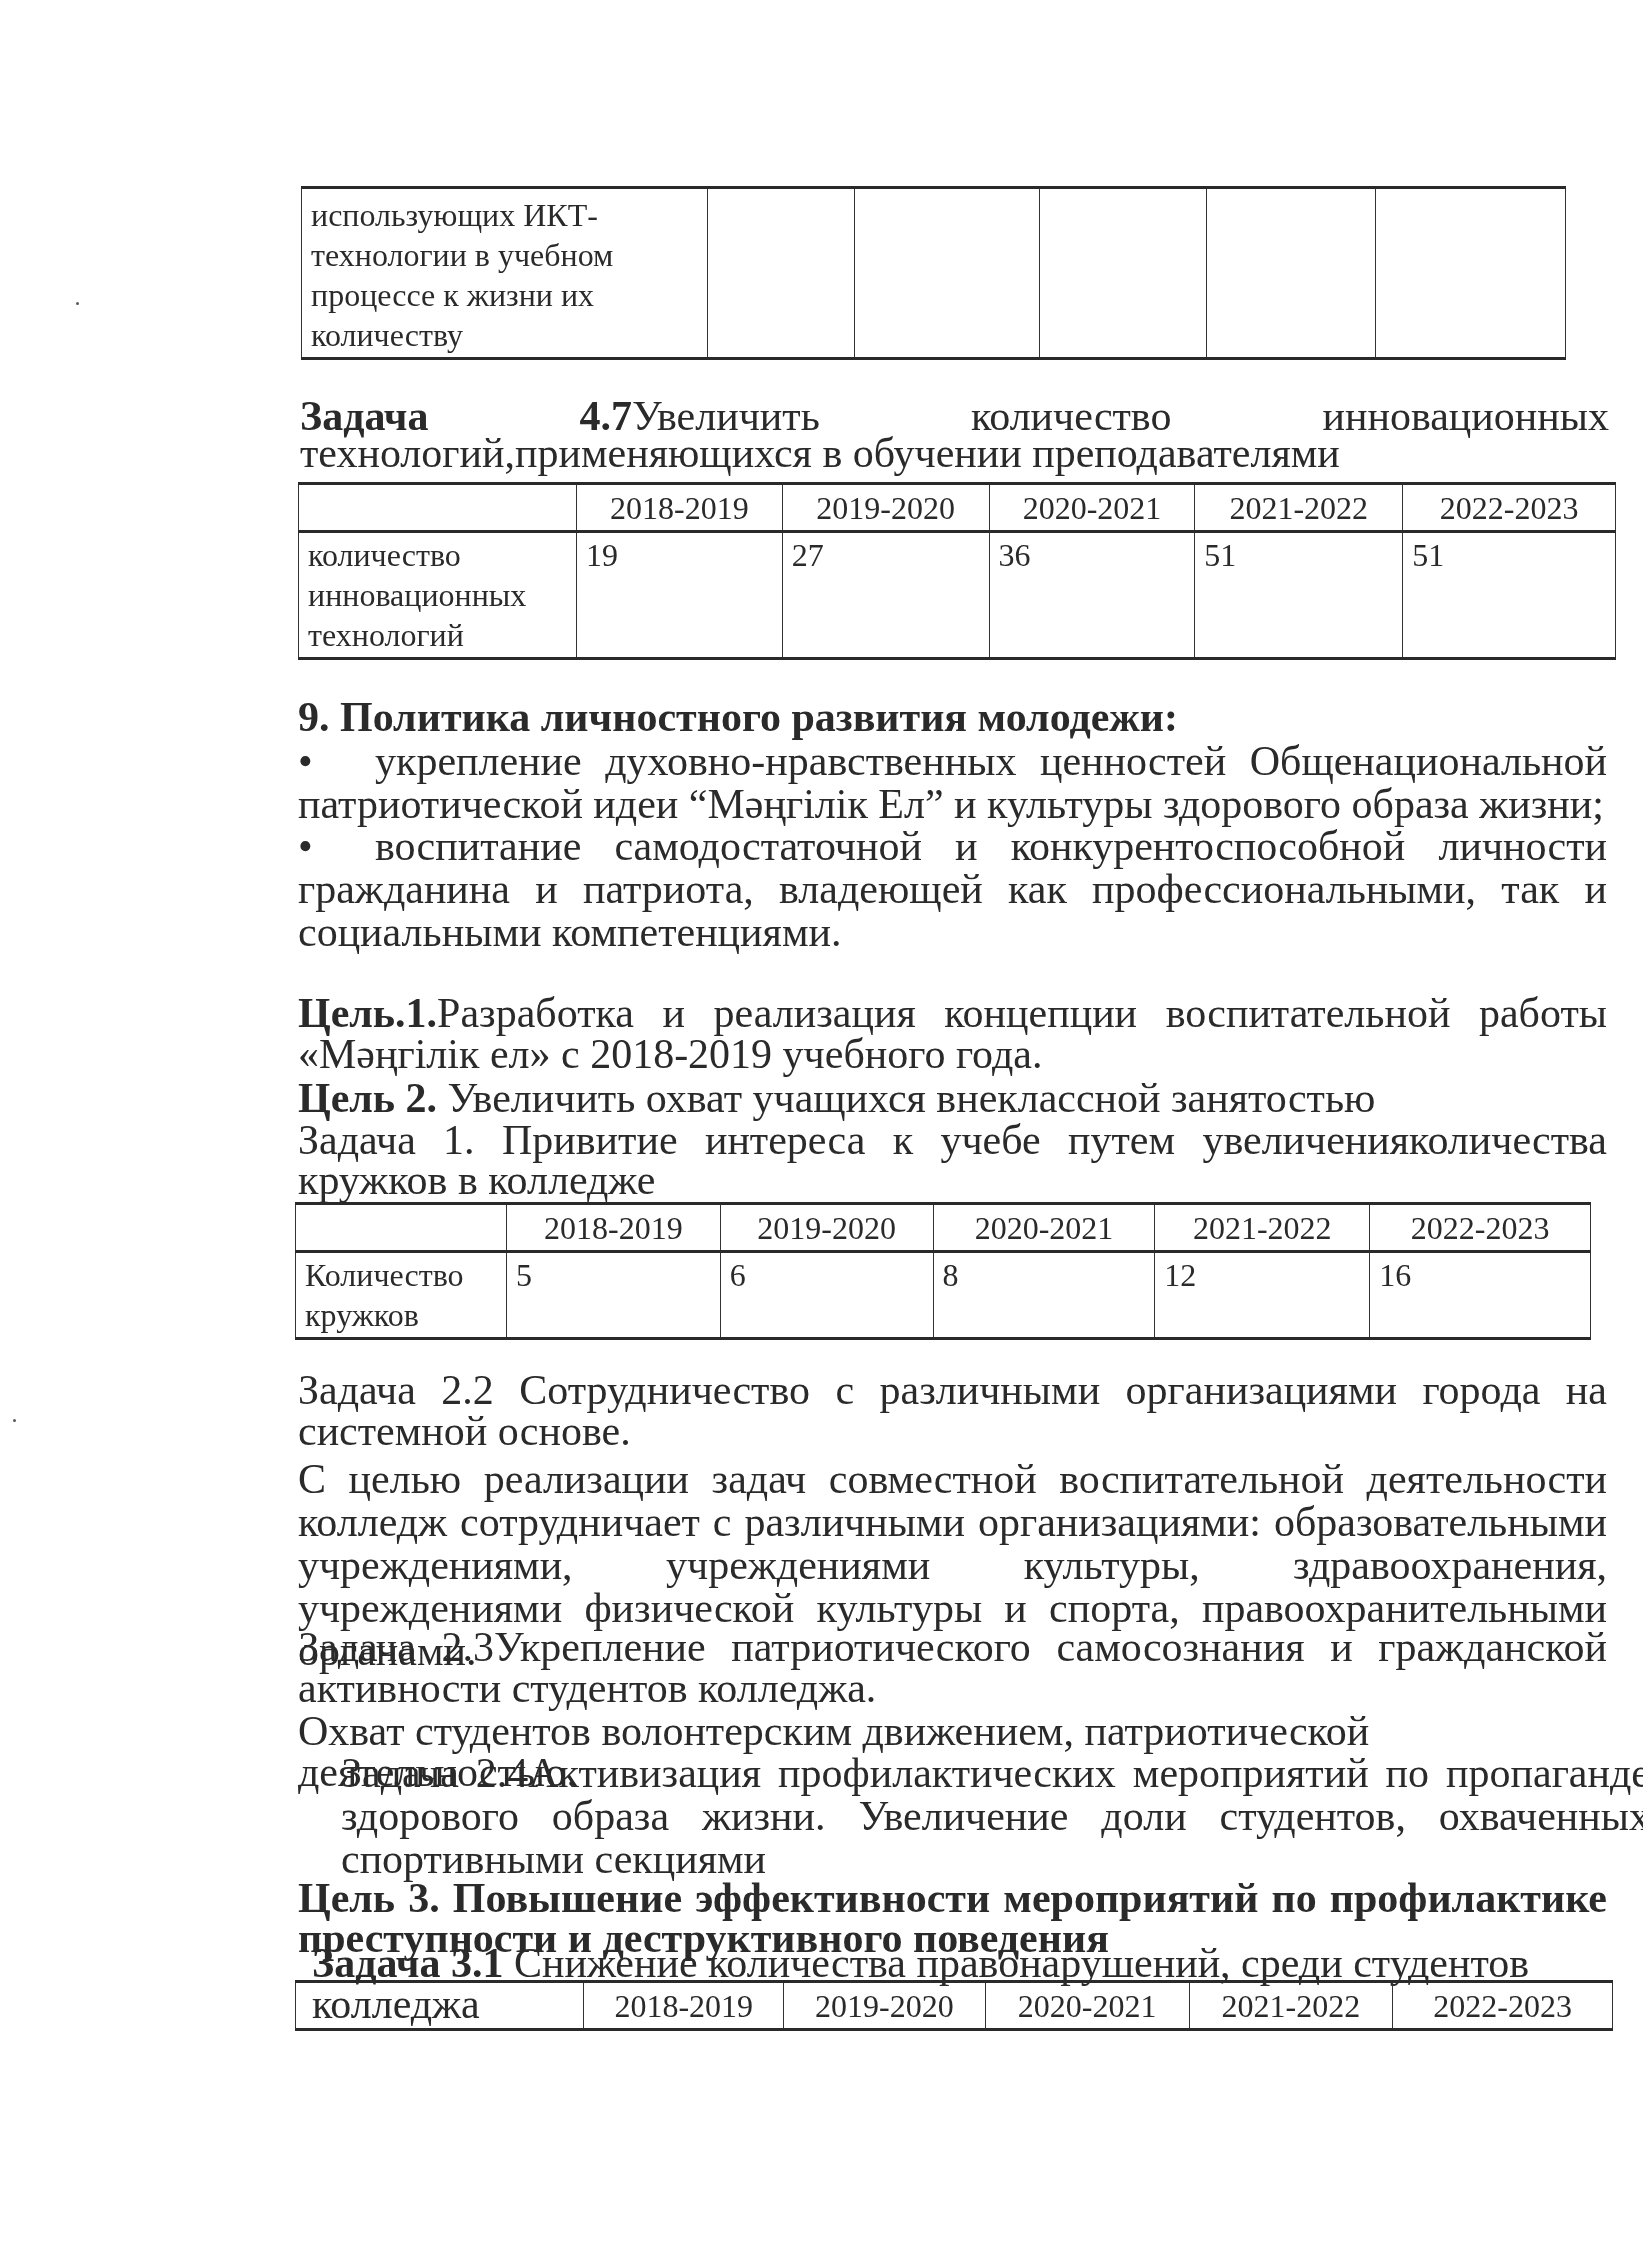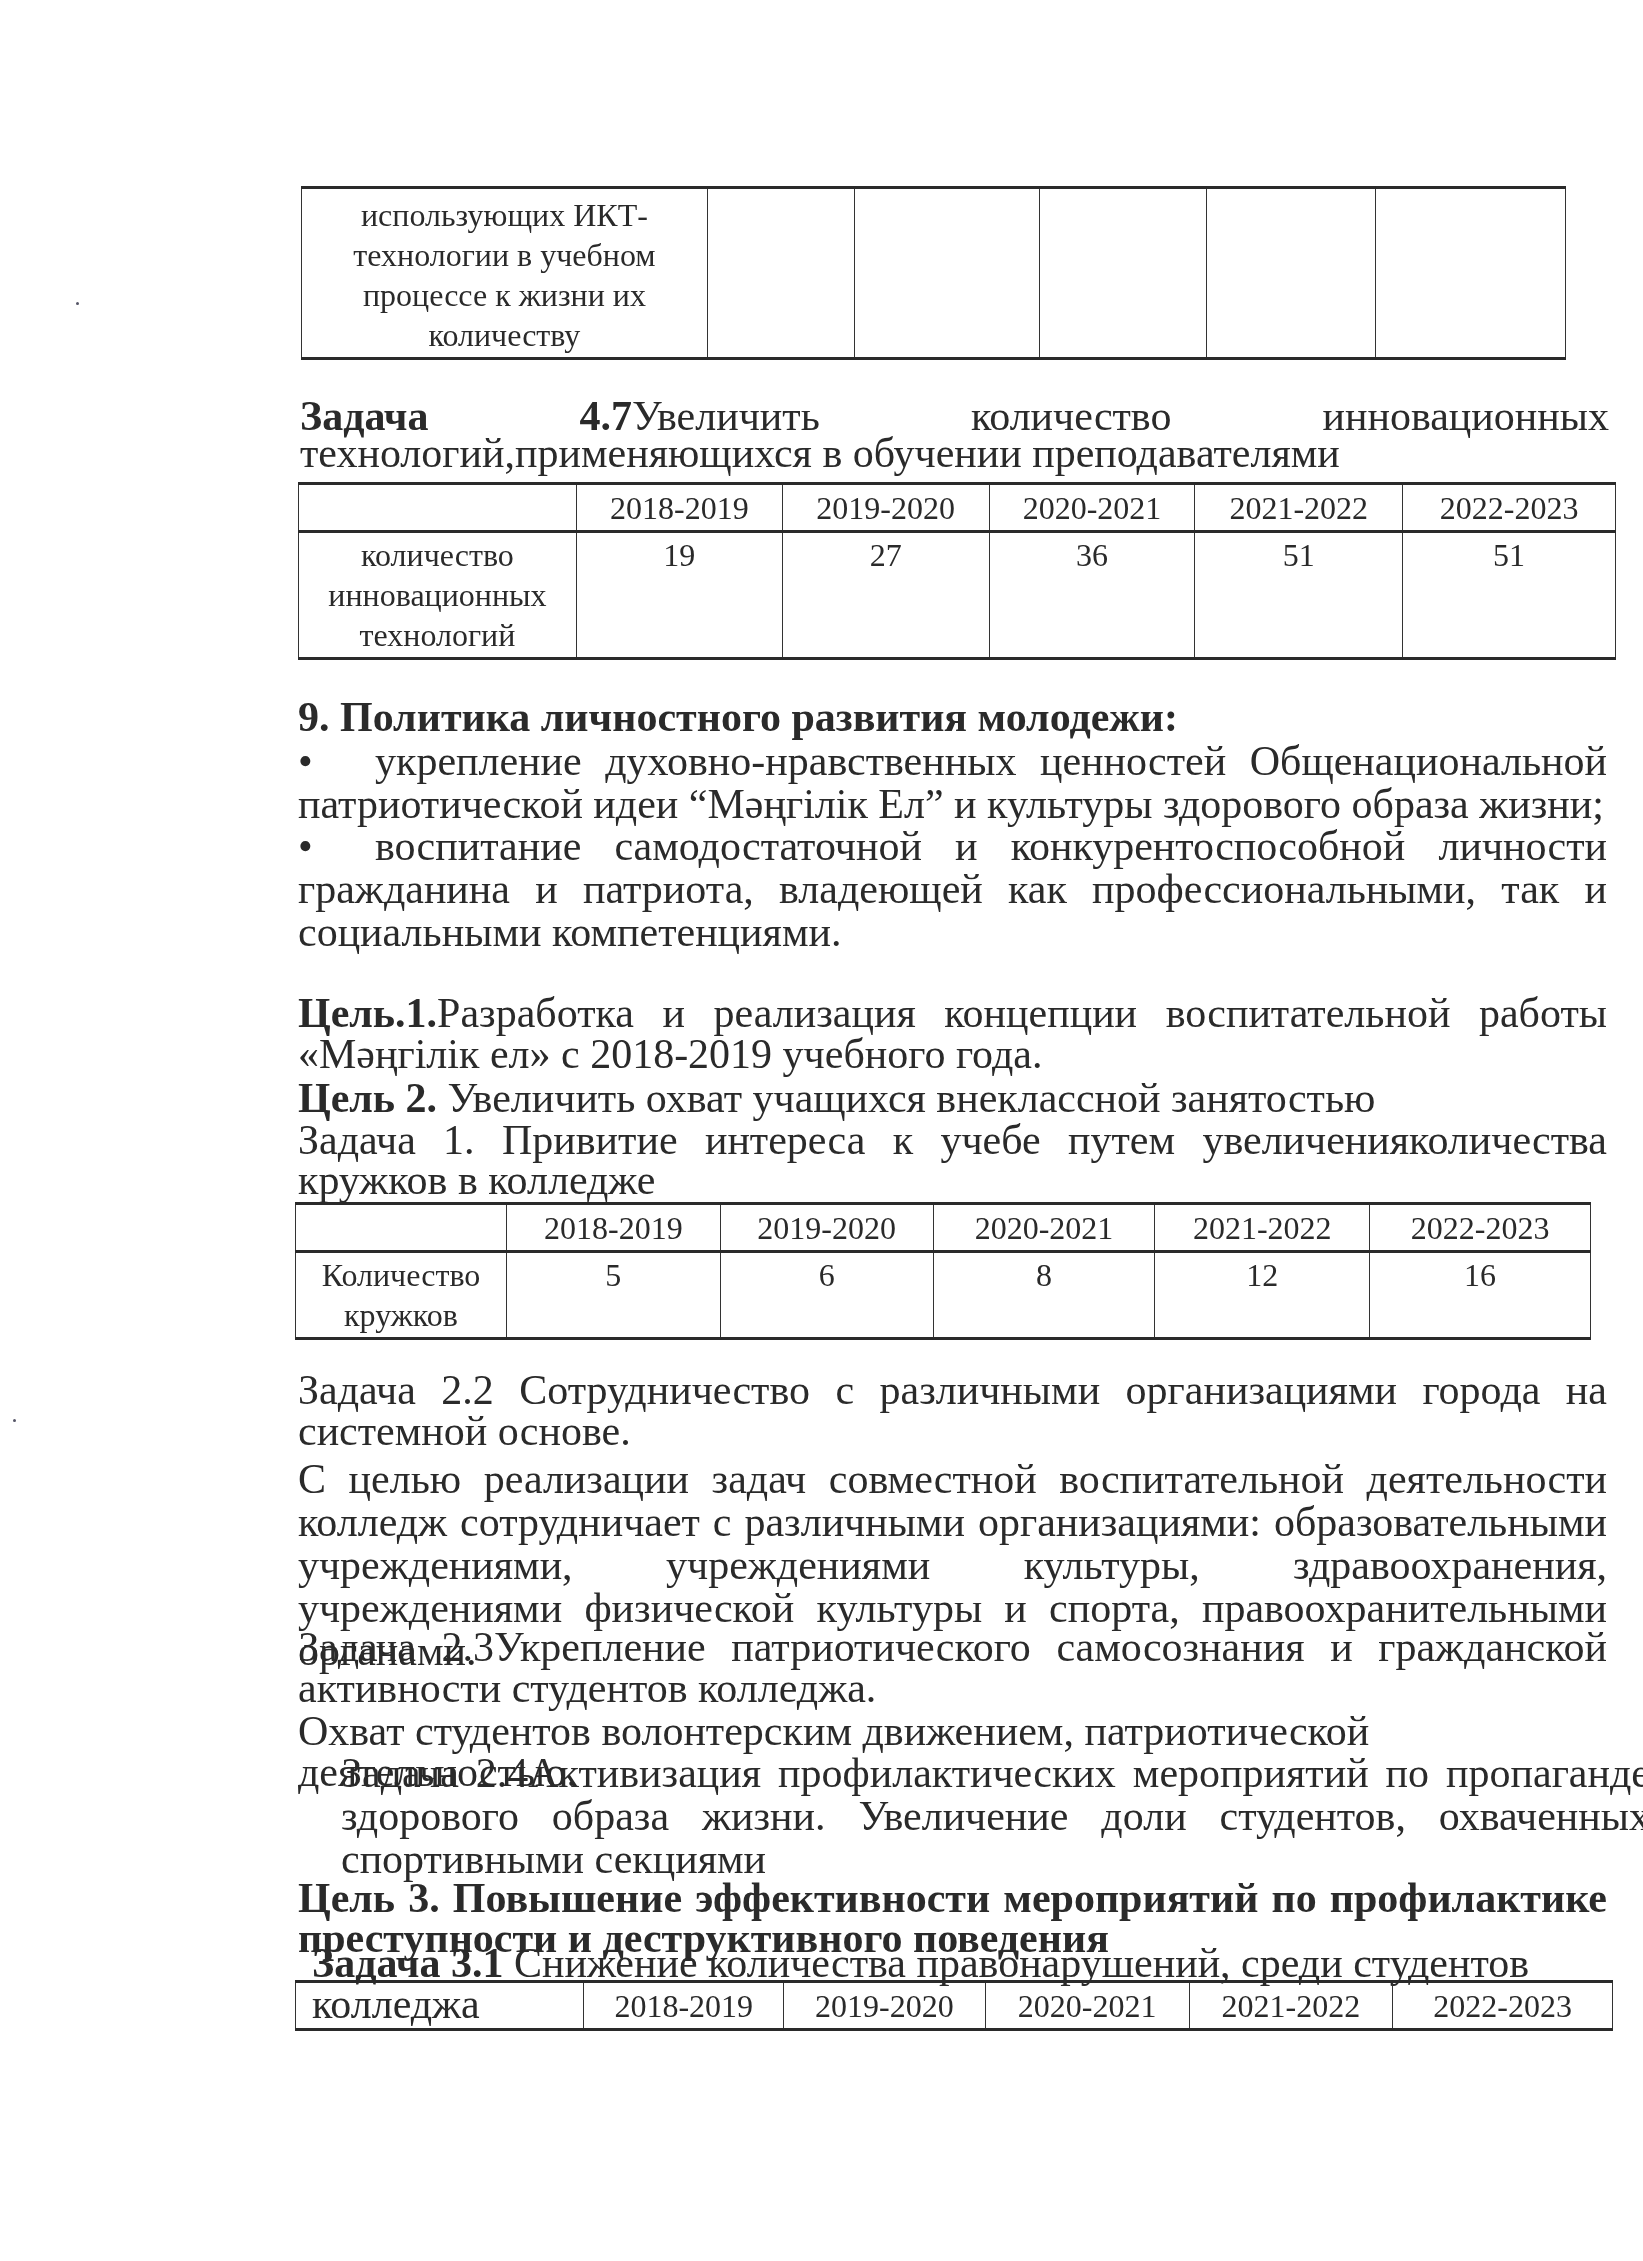--- a/index.html
+++ b/index.html
@@ -2,21 +2,21 @@
 <html style="font-size:10.3px"><head>
 <meta charset="utf-8">
 <style>
   html, body { margin:0; padding:0; background:#ffffff; }
   body { width:1644px; height:2261px; position:relative; overflow:hidden;
          font-family:"Liberation Serif", "DejaVu Serif", serif; color:#2a2a2a; }
   .blk { position:absolute; font-size:42px; line-height:41px; }
   .just { text-align:justify; text-align-last:left; }
   .b { font-weight:bold; }
   table.grid { position:absolute; border-collapse:collapse; font-size:32px; line-height:41px; }
-  table.grid td { border:1.3px solid #333; vertical-align:top; padding:2.6px 9px 1.3px 9px;text-align:center; }
+  table.grid td { border:1.3px solid #333; vertical-align:top; padding:2.6px 9px 1.3px 9px; }
   table.grid tr.hdr td { text-align:center; vertical-align:middle;margin-top:44px; }
   table.grid { border-top:3.2px solid #2a2a2a; border-bottom:3.2px solid #2a2a2a; }
   table.grid tr.hdr td { border-bottom:3.2px solid #2a2a2a; }
   .bullet { display:inline-block; width:77px; }
   .speck { position:absolute; width:3.2px; height:3.2px; background:#556; border-radius:50%; }
 </style>
 </head>
 <body>
 
 <table class="grid" style="left:301px; top:186px; width:1265px; height:169px;">

